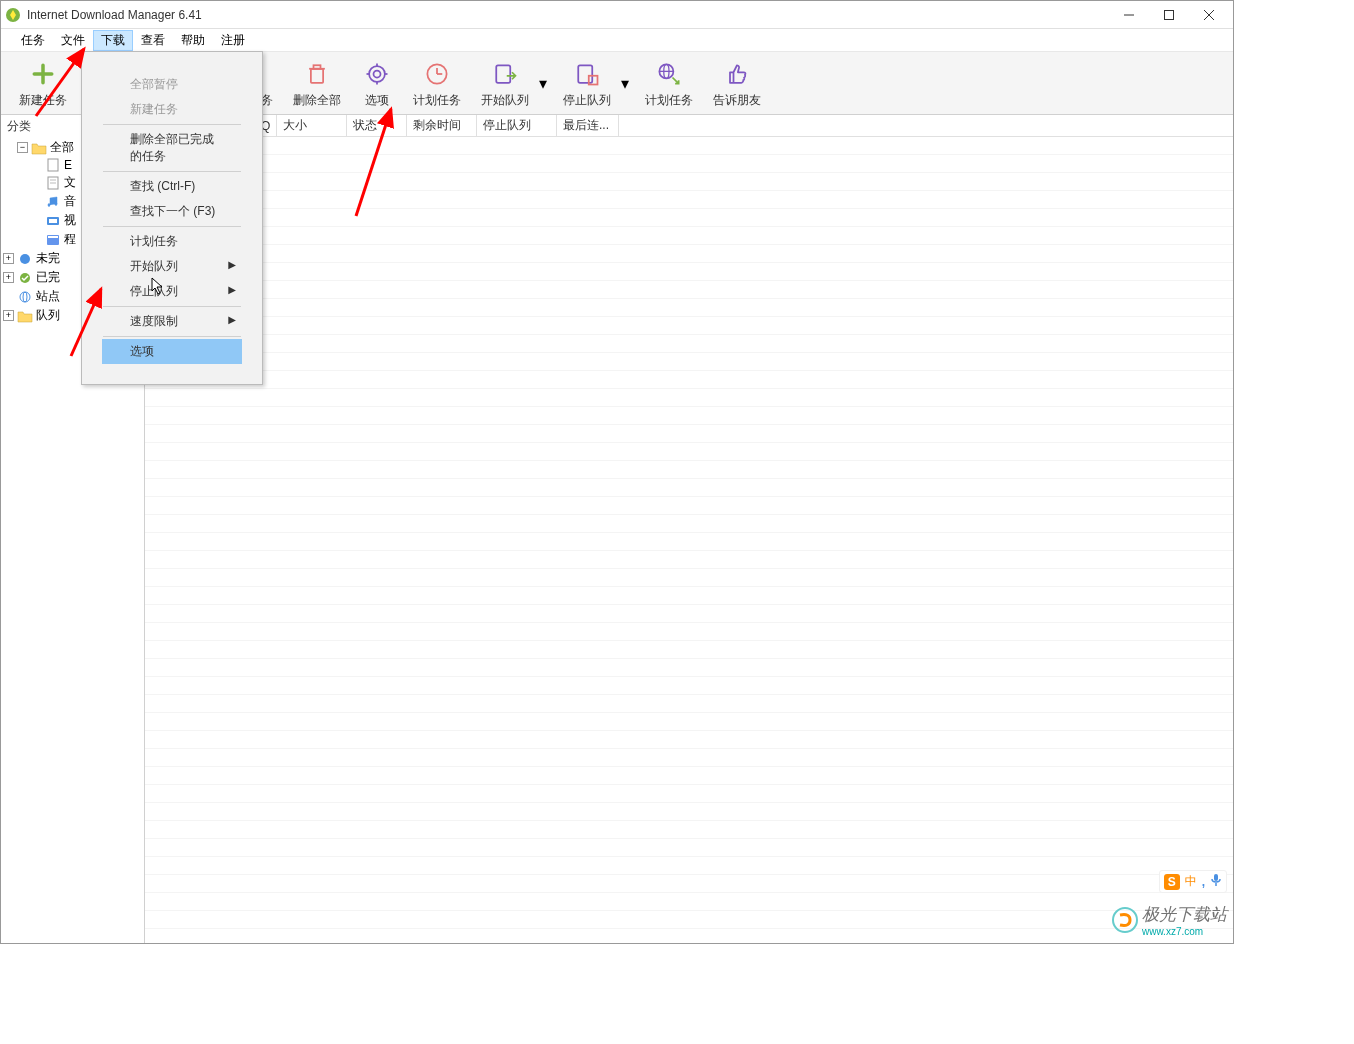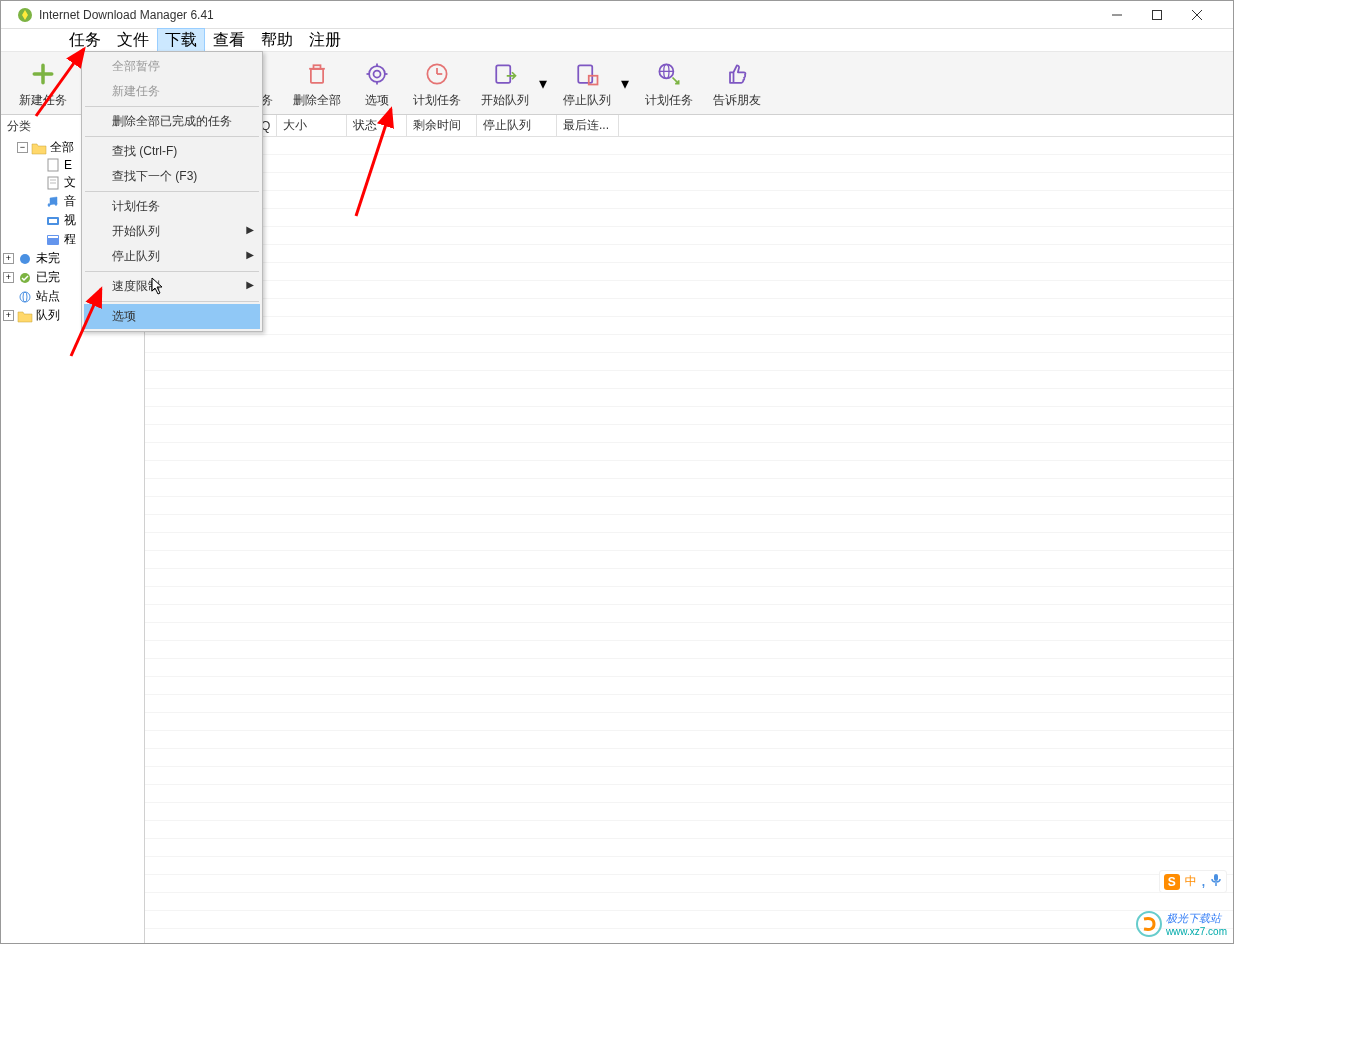--- a/index.html
+++ b/index.html
@@ -1,27 +1,27 @@
 <!DOCTYPE html>
 <html><head>
 <meta charset="utf-8">
 <style>
 * { margin: 0; padding: 0; box-sizing: border-box; font-family: "Microsoft YaHei", "Segoe UI", sans-serif; }
 body { width: 1234px; height: 944px; background: #fff; position: relative; overflow: hidden; border: 1px solid #999; }
 
 
-.titlebar { height: 28px; background: #fff; display: flex; align-items: center; padding: 0 16px; border-bottom: 1px solid #e0e0e0; }
+.titlebar { height: 28px; background: #fff; display: flex; align-items: center; padding: 0 4px; border-bottom: 1px solid #e0e0e0; }
 .titlebar .app-icon { width: 16px; height: 16px; margin-right: 6px; }
 .titlebar .title { font-size: 12px; color: #333; flex: 1; }
 .titlebar .win-controls { display: flex; }
 .titlebar .win-btn { width: 40px; height: 28px; display: flex; align-items: center; justify-content: center; cursor: pointer; }
 .titlebar .win-btn svg { width: 10px; height: 10px; }
 
 
-.menubar { height: 22px; background: #fff; display: flex; align-items: center; padding: 0 20px; font-size: 16px; margin-left: 40px; }
+.menubar { height: 22px; background: #fff; display: flex; align-items: center; padding: 0 12px; font-size: 12px; }
 .menubar .menu-item { padding: 2px 8px; cursor: pointer; }
 .menubar .menu-item.active { background: #cce8ff; border: 1px solid #99ceff; padding: 1px 7px; }
 
 
 .toolbar { height: 64px; background: #f5f5f5; display: flex; align-items: center; padding: 4px 8px; border-top: 1px solid #e8e8e8; border-bottom: 1px solid #d0d0d0; }
 .toolbar .tool-btn { display: flex; flex-direction: column; align-items: center; padding: 2px 10px; cursor: pointer; font-size: 12px; color: #333; position: relative; }
 .toolbar .tool-btn .icon-wrap { width: 32px; height: 32px; display: flex; align-items: center; justify-content: center; margin-bottom: 2px; }
 .toolbar .tool-btn svg { width: 28px; height: 28px; }
 .toolbar .tool-dropdown { width: 10px; align-self: center; margin-right: 4px; }
 
@@ -40,37 +40,37 @@
 .sidebar .indent-2 { padding-left: 28px; }
 
 
 .filelist { flex: 1; background: #fff; position: relative; }
 .filelist .header-row { display: flex; height: 22px; border-bottom: 1px solid #e0e0e0; font-size: 12px; background: #fff; }
 .filelist .header-cell { padding: 3px 6px; border-right: 1px solid #e0e0e0; display: flex; align-items: center; color: #333; }
 .filelist .rows { }
 .filelist .row { height: 18px; border-bottom: 1px solid #f4f4f4; }
 
 
-.dropdown { position: absolute; left: 80px; top: 50px; width: 182px; background: #f2f2f2; border: 1px solid #bbb; box-shadow: 2px 2px 4px rgba(0,0,0,0.2); font-size: 12px; z-index: 100; padding: 2px; }
+.dropdown { position: absolute; left: 80px; top: 50px; width: 182px; background: #f2f2f2; border: 1px solid #bbb; box-shadow: 2px 2px 4px rgba(0,0,0,0.2); font-size: 12px; z-index: 100; padding: 20px; }
 .dropdown .dd-item { padding: 4px 18px 4px 28px; cursor: pointer; position: relative; color: #333; }
 .dropdown .dd-item.disabled { color: #999; }
 .dropdown .dd-item.highlighted { background: #90c8f6; }
 .dropdown .dd-sep { height: 1px; background: #d0d0d0; margin: 2px 1px; }
 .dropdown .dd-item .submenu-arrow { position: absolute; right: 6px; top: 5px; font-size: 10px; }
 
 
 .arrow { position: absolute; z-index: 200; pointer-events: none; }
 
 
 .cursor { position: absolute; left: 150px; top: 276px; z-index: 300; pointer-events: none; }
 
 
 .watermark { position: absolute; right: 6px; bottom: 6px; display: flex; align-items: center; }
 .watermark .wm-icon { width: 26px; height: 26px; margin-right: 4px; }
-.watermark .wm-text { font-size: 11px; color: #3b82f6; font-style: italic; }
+.watermark .wm-text { font-size: 17px; color: #737373; font-style: italic; }
 .watermark .wm-sub { font-size: 10px; color: #0aa; }
 
 
 .ime { position: absolute; right: 6px; bottom: 50px; display: flex; align-items: center; gap: 5px; background: #fff; padding: 2px 4px; border: 1px solid #f0f0f0; border-radius: 3px; }
 .ime .ime-item { font-size: 12px; color: #666; }
 
 .folder-icon { fill:#ffd86b; stroke:#c7a234; stroke-width:0.5; }
 </style>
 </head>
 <body>

